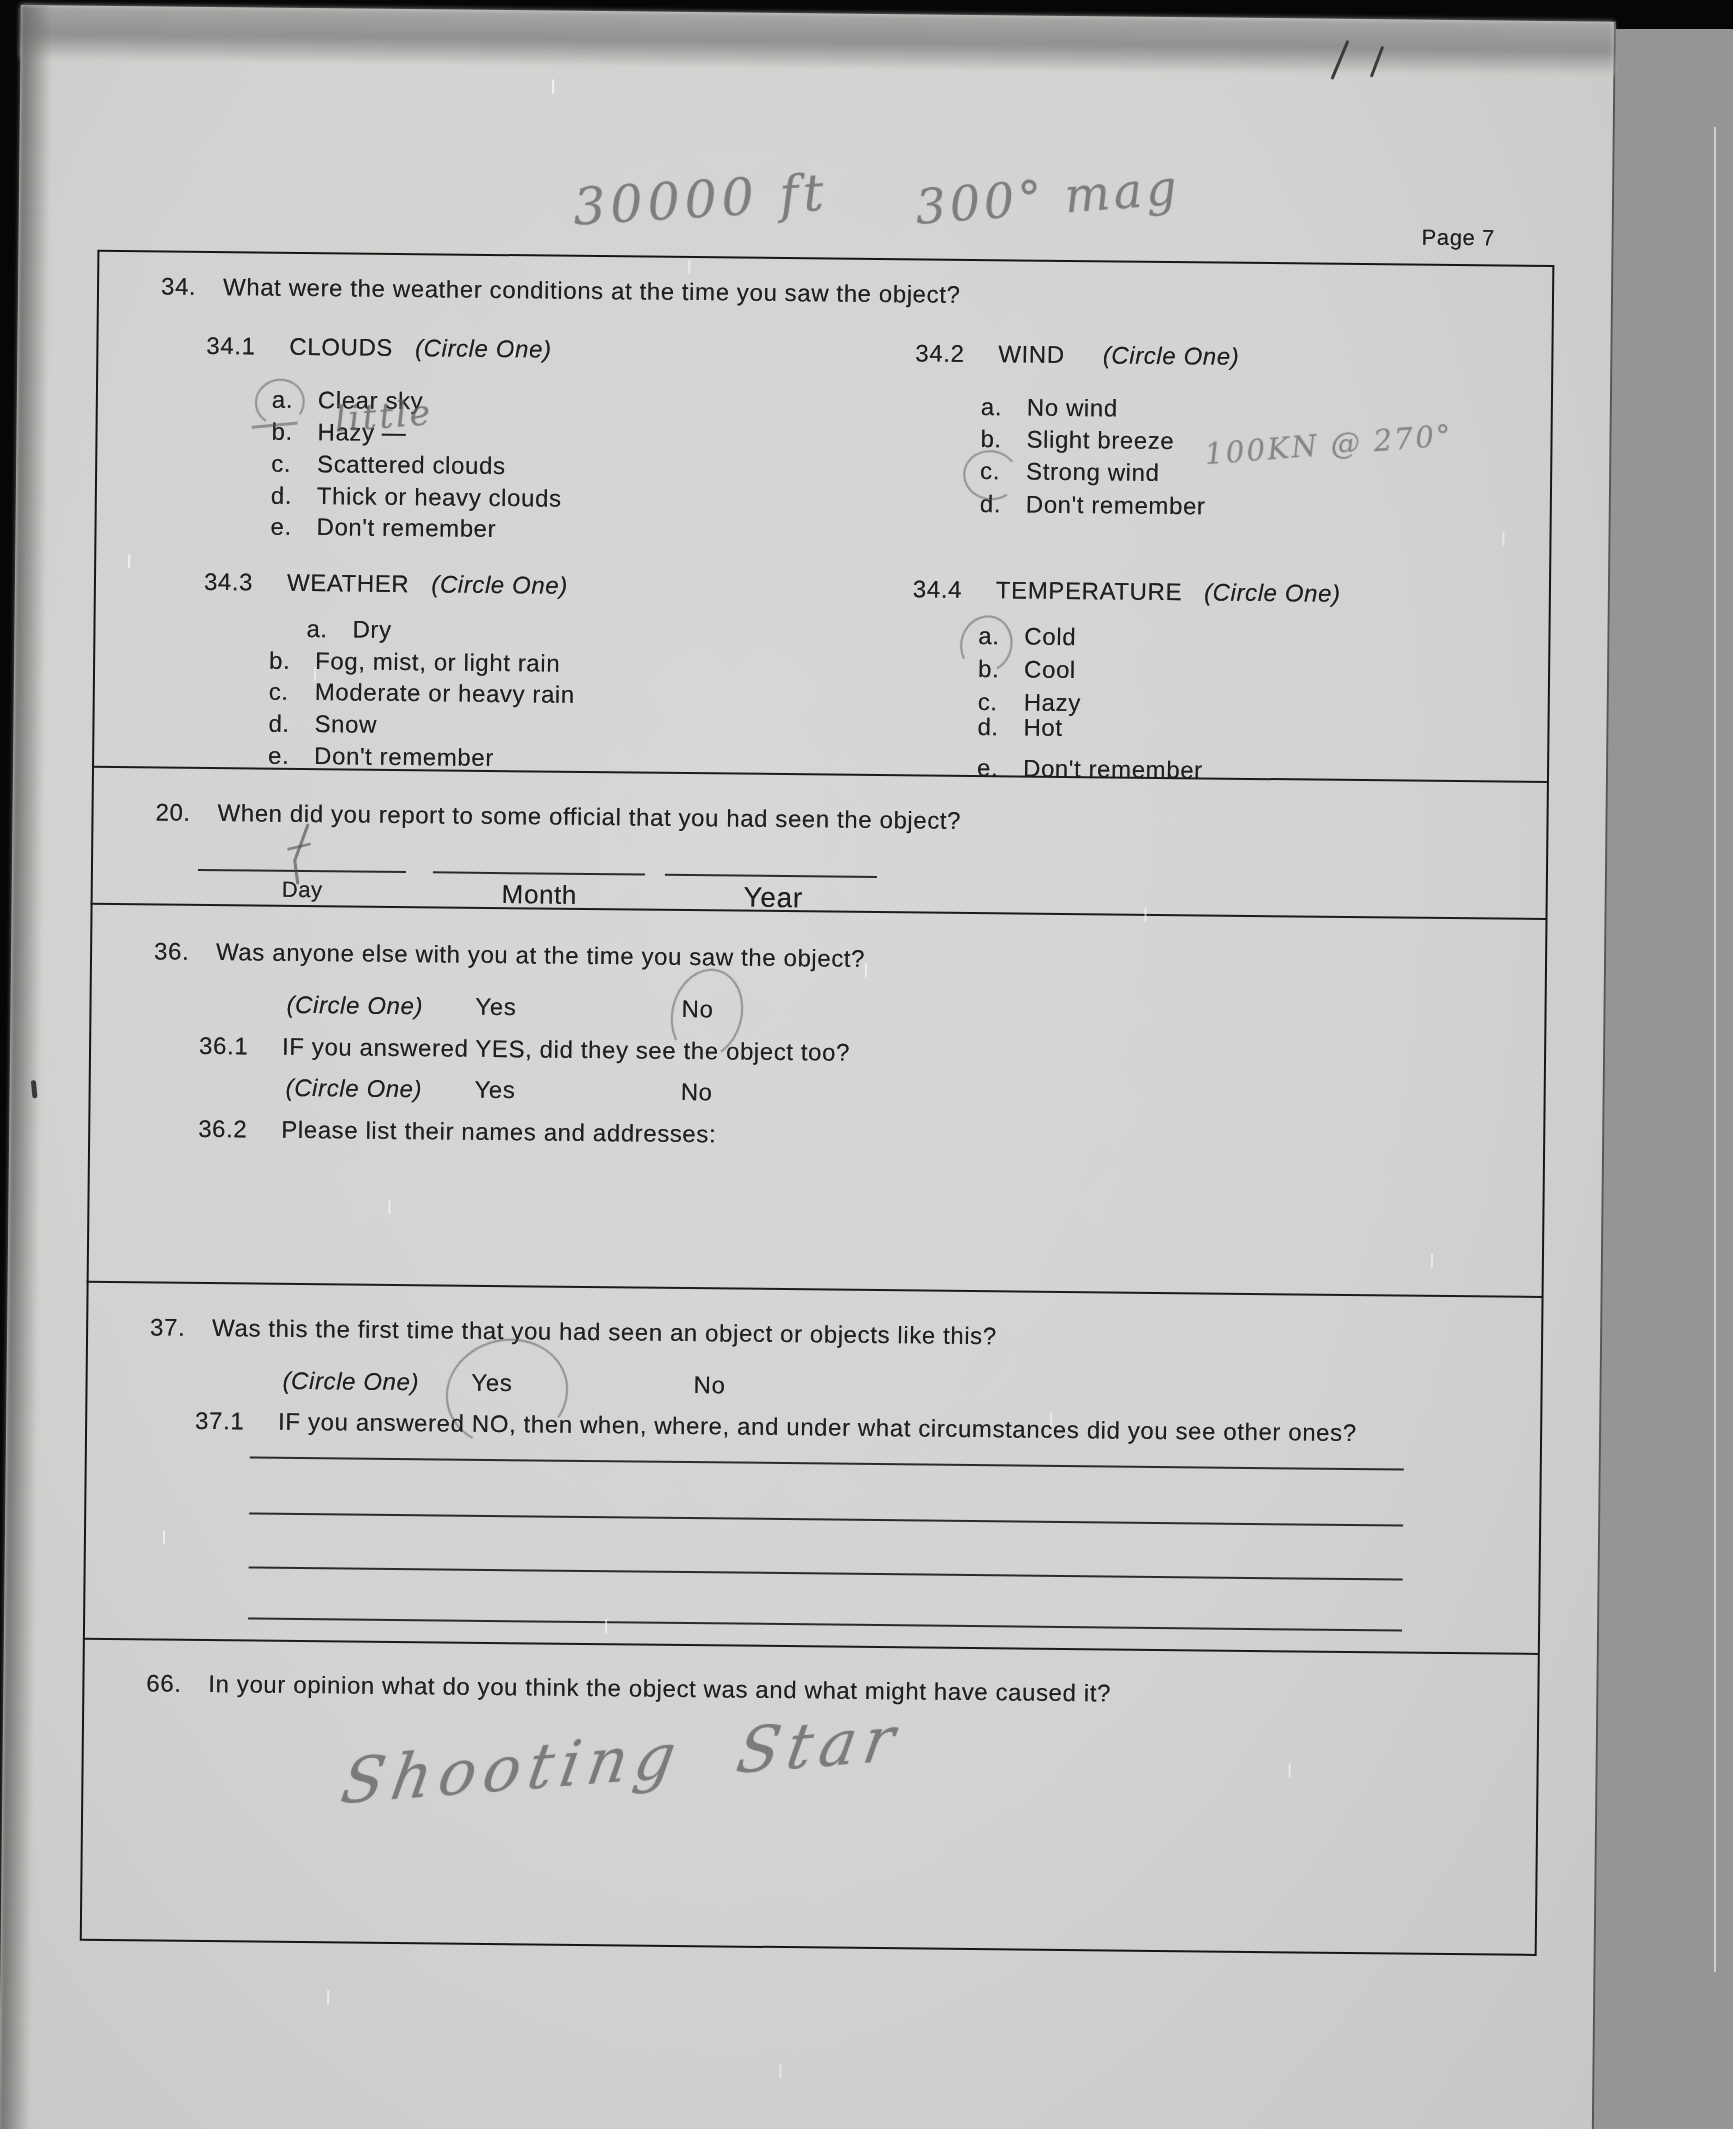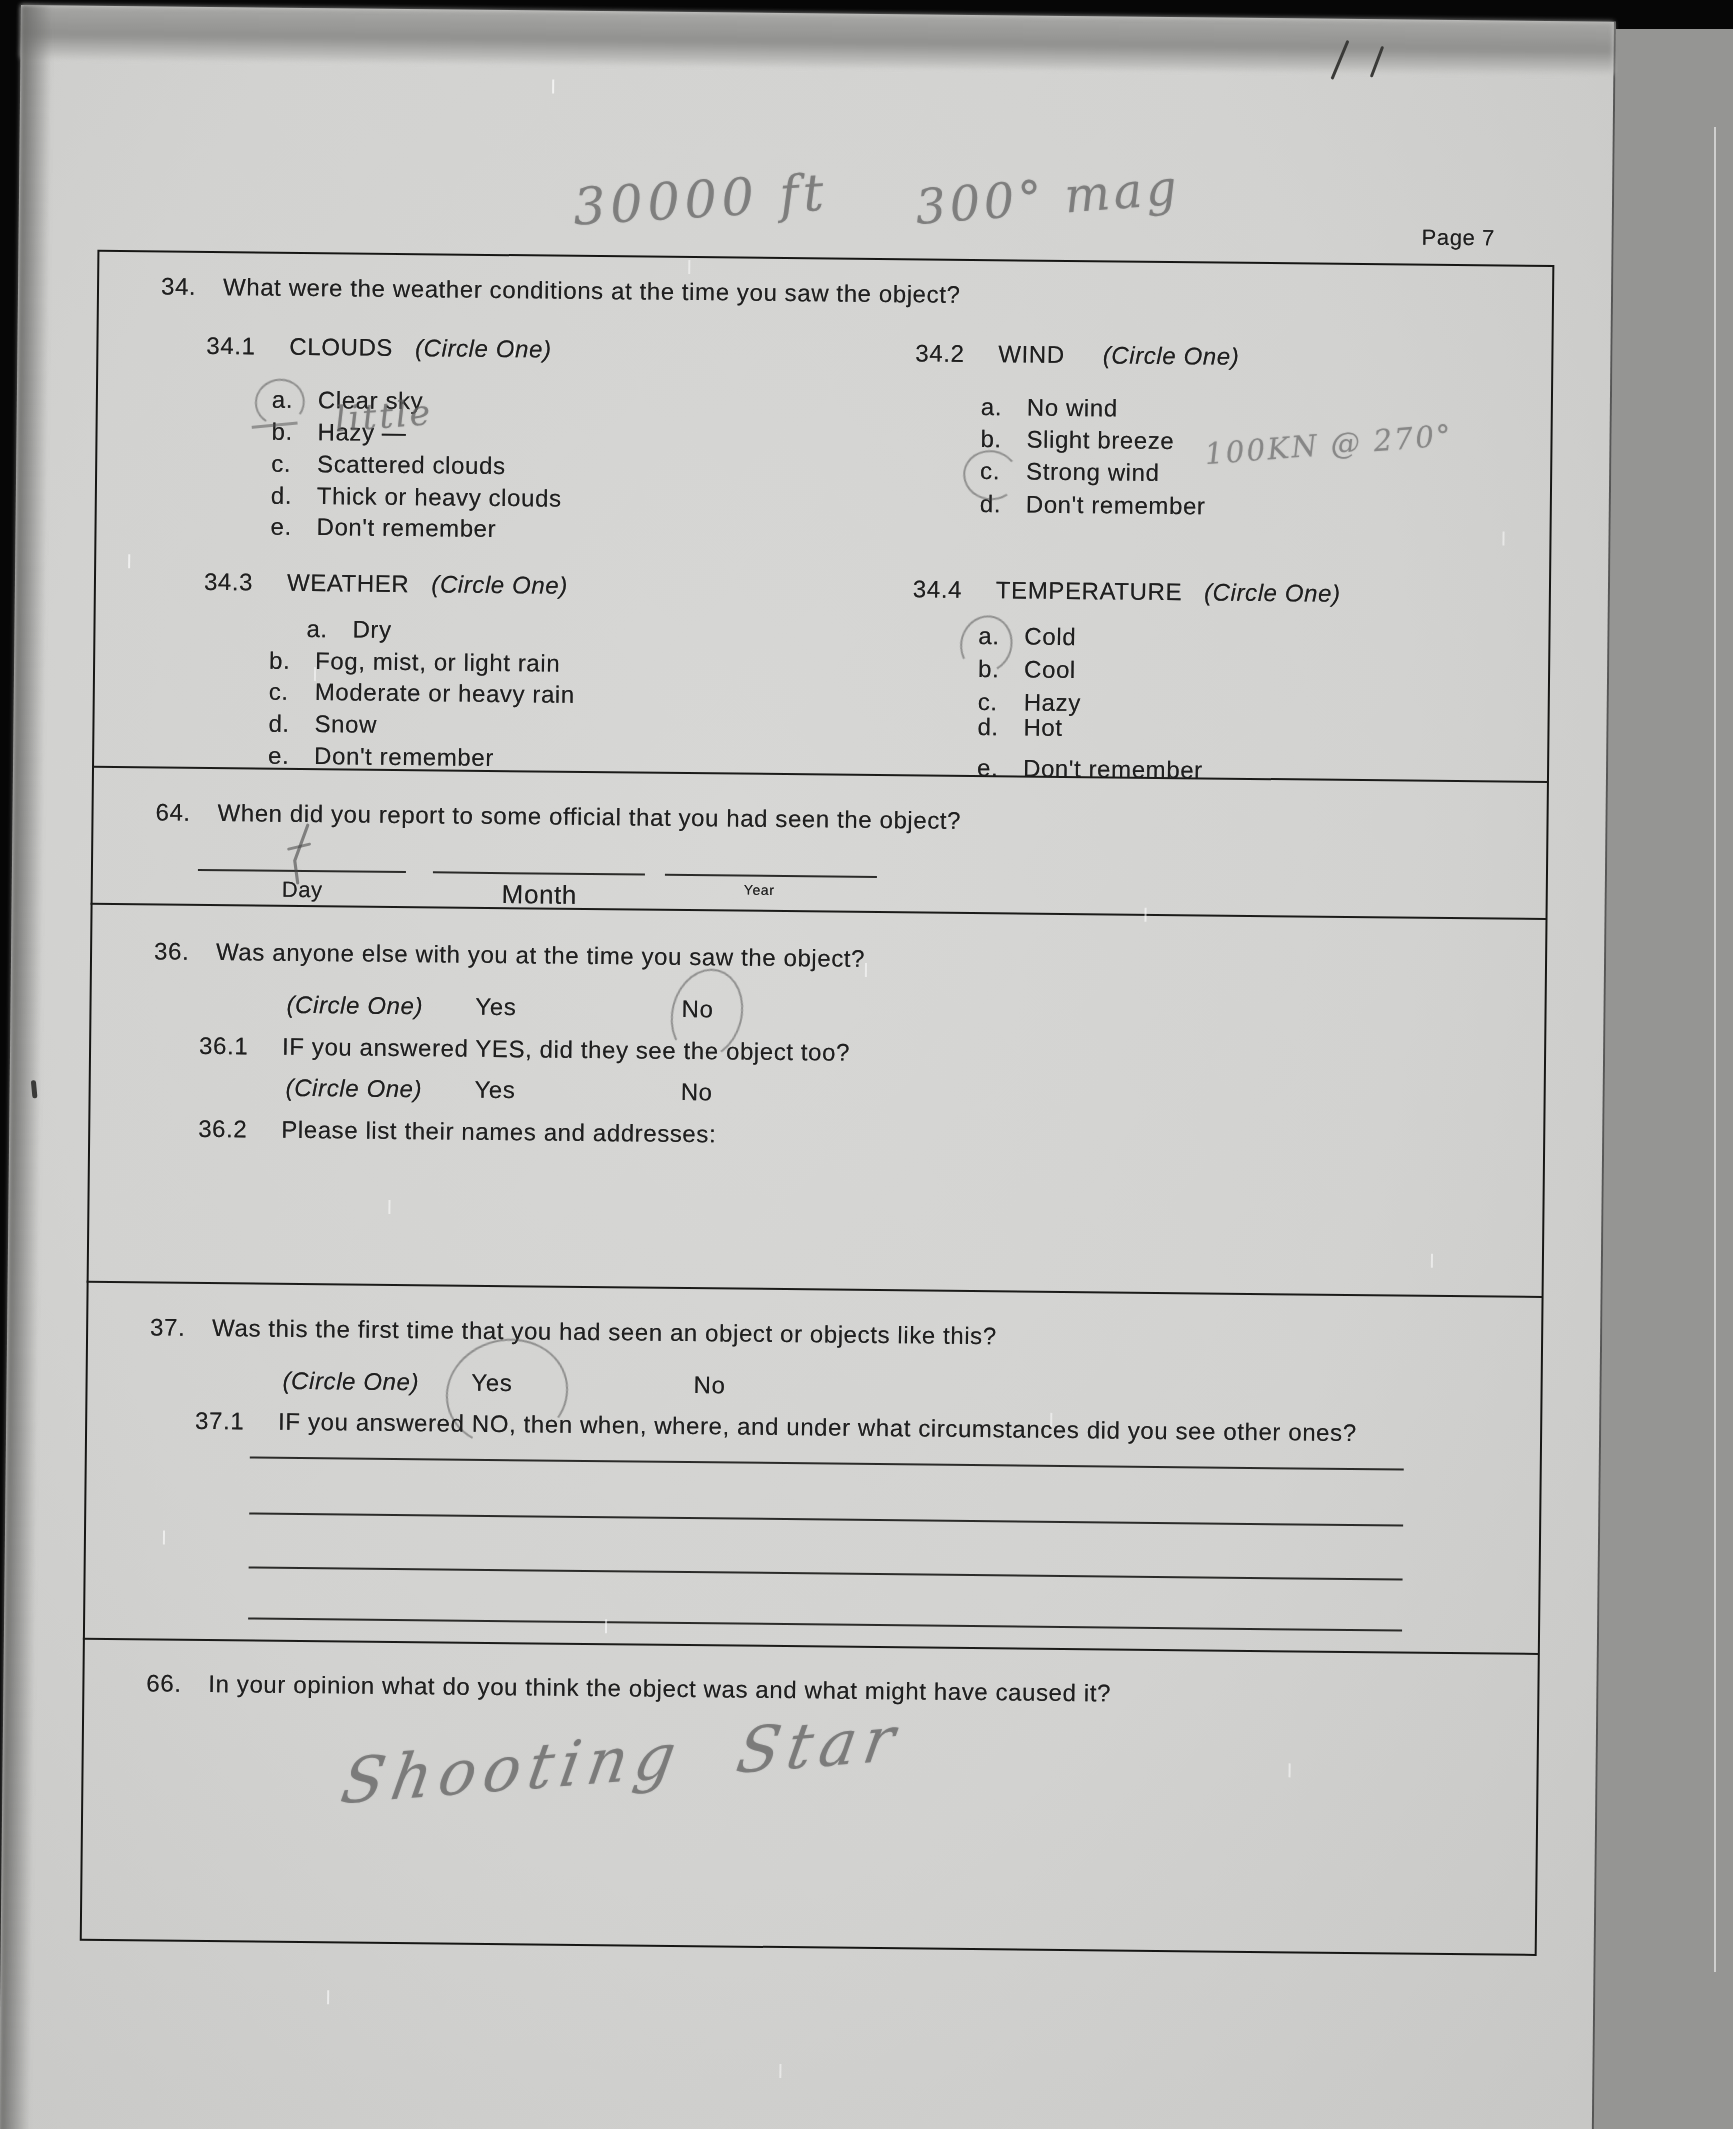--- a/index.html
+++ b/index.html
@@ -116,28 +116,28 @@
         <span class="subnum">34.4</span><span style="margin-right:22px;">TEMPERATURE</span><span class="it">(Circle One)</span>
       </div>
       <div class="pt" style="left:883px;top:361px;"><span class="optl">a.</span><span>Cold</span></div>
       <div class="pt" style="left:883px;top:394px;"><span class="optl">b.</span><span>Cool</span></div>
       <div class="pt" style="left:883px;top:427px;"><span class="optl">c.</span><span>Hazy</span></div>
       <div class="pt" style="left:883px;top:452px;"><span class="optl">d.</span><span>Hot</span></div>
       <div class="pt" style="left:883px;top:493px;"><span class="optl">e.</span><span>Don't remember</span></div>
       <div class="pcircle open-b" style="left:865px;top:354px;width:48px;height:54px;transform:rotate(16deg);"></div>
 
       <div class="pt" style="left:62px;top:546px;">
-        <span class="qnum">64.</span><span>When did you report to some official that you had seen the object?</span>
+        <span class="qnum">20.</span><span>When did you report to some official that you had seen the object?</span>
       </div>
       <div class="blank" style="left:105px;top:616px;width:208px;"></div>
       <div class="blank" style="left:340px;top:616px;width:212px;"></div>
       <div class="blank" style="left:572px;top:616px;width:212px;"></div>
       <div class="pt" style="left:189px;top:623px;font-size:22px;">Day</div>
       <div class="pt" style="left:409px;top:623px;font-size:26px;">Month</div>
-      <div class="pt" style="left:651px;top:623px;font-size:14px;">Year</div>
+      <div class="pt" style="left:651px;top:623px;font-size:28px;">Year</div>
       <svg style="position:absolute;left:187px;top:568px;" width="42" height="63" viewBox="0 0 80 120">
         <path d="M52 6 L28 74 L34 116" stroke="rgba(70,70,70,.6)" stroke-width="6" fill="none" stroke-linecap="round"></path>
         <path d="M16 52 L56 42" stroke="rgba(70,70,70,.55)" stroke-width="5" fill="none" stroke-linecap="round"></path>
       </svg>
 
       <div class="pt" style="left:62px;top:685px;">
         <span class="qnum">36.</span><span>Was anyone else with you at the time you saw the object?</span>
       </div>
       <div class="pt" style="left:195px;top:737px;">
         <span class="it">(Circle One)</span>

